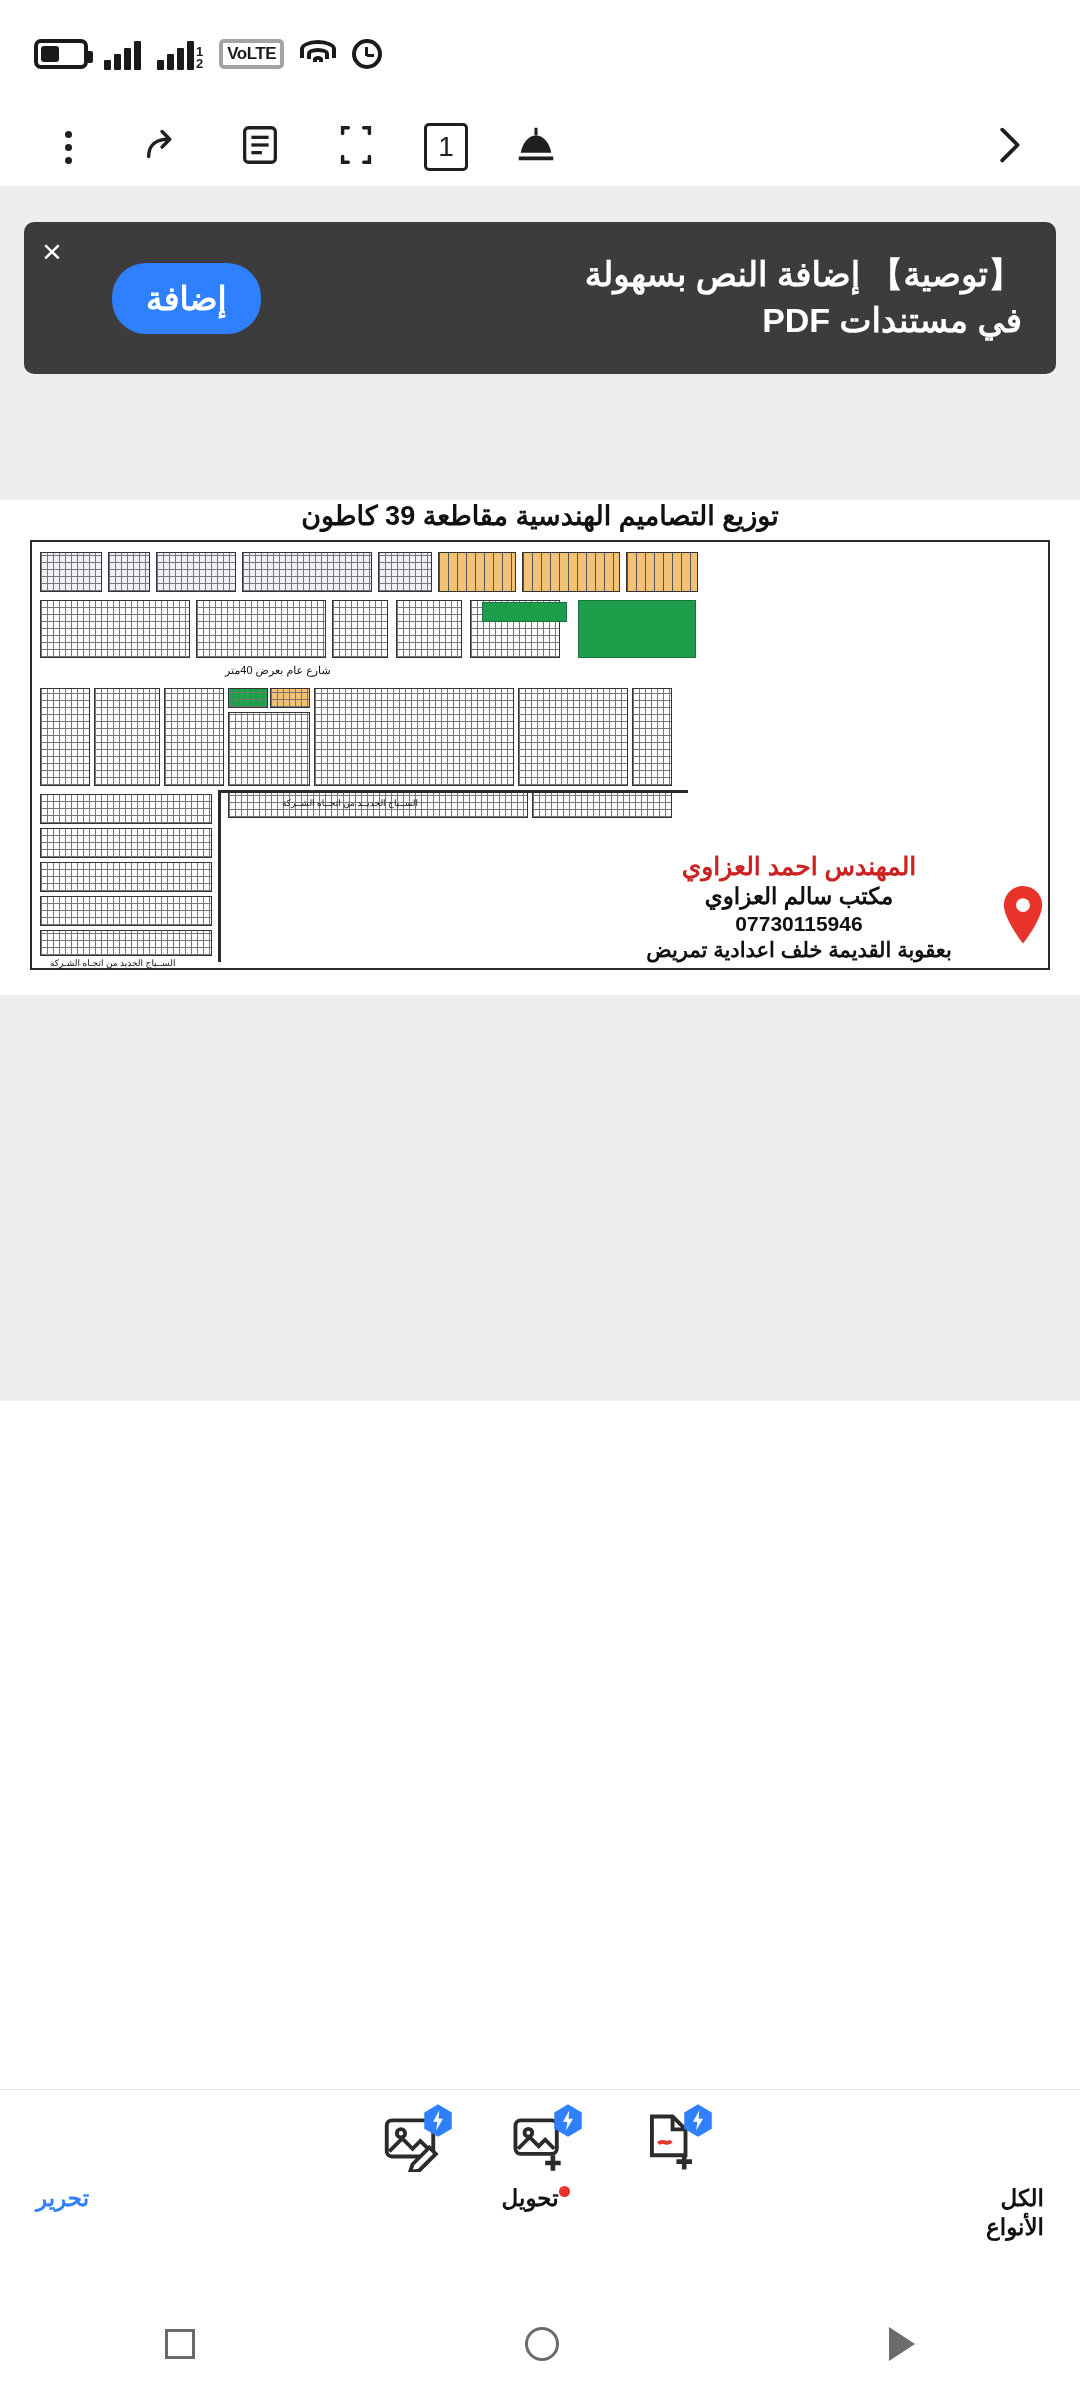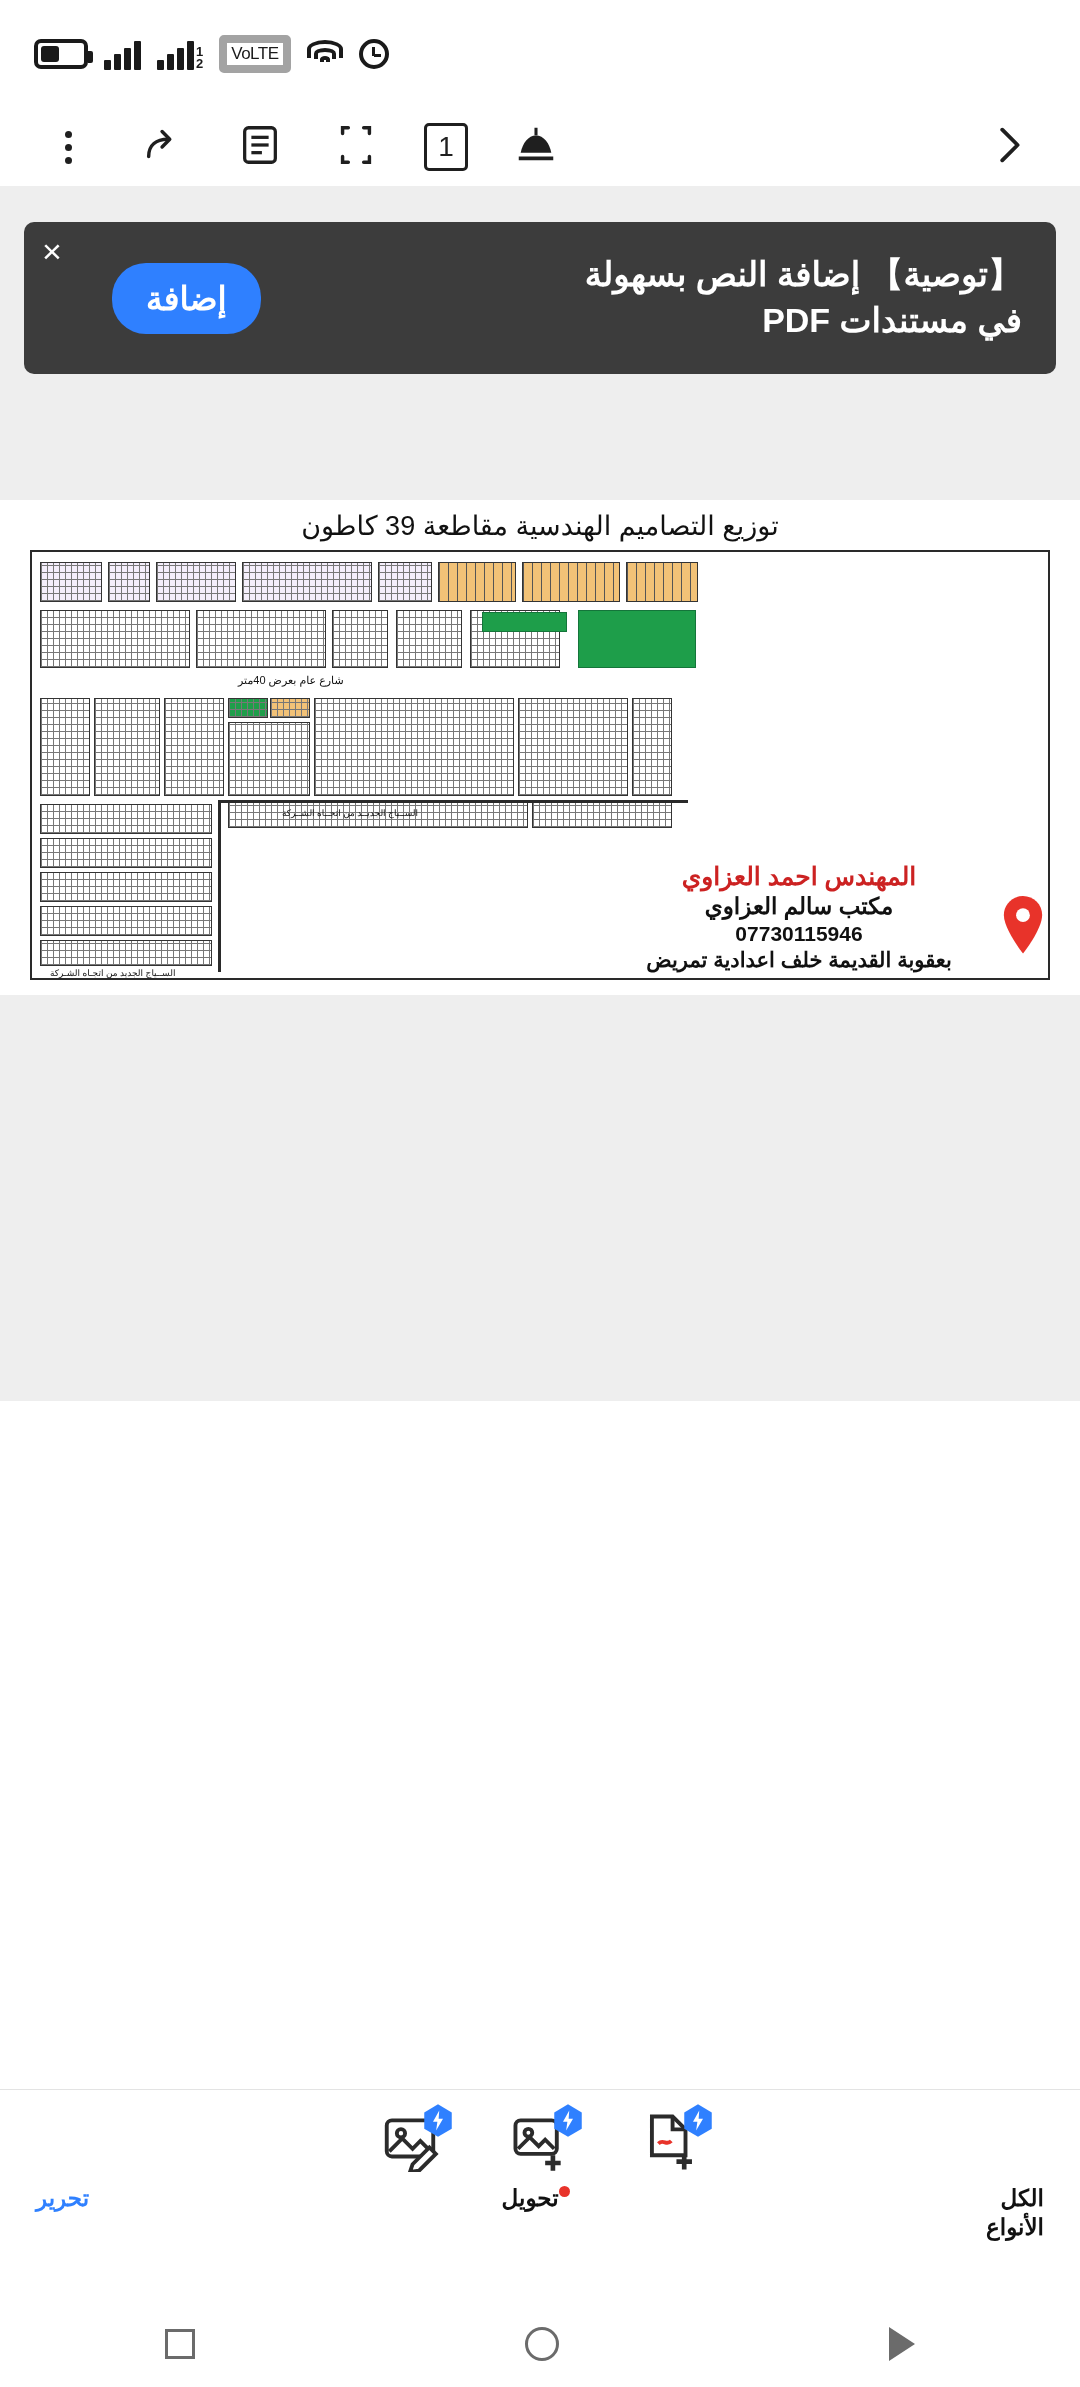--- a/index.html
+++ b/index.html
@@ -39,22 +39,22 @@
   .bars span { width: 7px; background: #1a1a1a; border-radius: 1px; }
   .bars span:nth-child(1) { height: 10px; }
   .bars span:nth-child(2) { height: 16px; }
   .bars span:nth-child(3) { height: 22px; }
   .bars span:nth-child(4) { height: 29px; }
 
   .sim-wrap { display: flex; align-items: flex-end; gap: 2px; }
   .sim-num { display: flex; flex-direction: column; font-size: 13px; line-height: 12px; font-weight: 700; color: #1a1a1a; }
 
   .volte {
-    border: 8px solid #a3a3a3; border-radius: 5px; padding: 1px 4px;
-    font-size: 17px; font-weight: 400; color: #1a1a1a; letter-spacing: -0.5px;
+    border: 4px solid #a3a3a3; border-radius: 5px; padding: 1px 4px;
+    font-size: 17px; font-weight: 700; color: #1a1a1a; letter-spacing: -0.5px;
   }
 
   .wifi { width: 36px; height: 28px; position: relative; }
   .wifi span {
     position: absolute; left: 50%; transform: translateX(-50%);
     border: 4px solid #1a1a1a; border-bottom: none; border-radius: 50% 50% 0 0;
   }
   .wifi span:nth-child(1) { width: 36px; height: 18px; top: 0; }
   .wifi span:nth-child(2) { width: 22px; height: 11px; top: 8px; }
   .wifi span:nth-child(3) { width: 10px; height: 6px; top: 16px; }
@@ -127,23 +127,23 @@
     position: absolute;
     left: 0; right: 0;
     top: 314px;
     height: 495px;
     background: #ffffff;
   }
   .doc-title {
     text-align: center;
     direction: rtl;
     font-size: 27px;
-    font-weight: 400;
+    font-weight: 700;
     color: #111;
-    padding-top: 10px;
+    padding-top: 0;
   }
   .plan {
     position: relative;
     margin: 8px 30px 0 30px;
     height: 430px;
     border: 2px solid #2a2a2a;
     background: #fff;
   }
   .plan-inner { position: absolute; inset: 0; }
   .blk { position: absolute; border: 1px solid #333; background: #fff; }
@@ -338,21 +338,21 @@
         <div class="blk grid-v orange" style="left:594px; top:10px; width:72px; height:40px;"></div>
 
         <div class="blk grid-vs" style="left:8px; top:58px; width:150px; height:58px;"></div>
         <div class="blk grid-vs" style="left:164px; top:58px; width:130px; height:58px;"></div>
         <div class="blk grid-vs" style="left:300px; top:58px; width:56px; height:58px;"></div>
         <div class="blk grid-vs" style="left:364px; top:58px; width:66px; height:58px;"></div>
         <div class="blk grid-vs" style="left:438px; top:58px; width:90px; height:58px;"></div>
         <div class="blk green" style="left:450px; top:60px; width:85px; height:20px;"></div>
         <div class="blk green" style="left:546px; top:58px; width:118px; height:58px;"></div>
 
-        <div class="road-lbl" style="left:206px; top:122px;">شارع عام بعرض 40متر</div>
+        <div class="road-lbl" style="left:193px; top:122px;">شارع عام بعرض 40متر</div>
 
         <div class="blk grid-vs" style="left:8px; top:146px; width:50px; height:98px;"></div>
         <div class="blk grid-vs" style="left:62px; top:146px; width:66px; height:98px;"></div>
         <div class="blk grid-vs" style="left:132px; top:146px; width:60px; height:98px;"></div>
         <div class="blk grid-vs greenbox" style="left:196px; top:146px; width:40px; height:20px;"></div>
         <div class="blk grid-vs orange" style="left:238px; top:146px; width:40px; height:20px;"></div>
         <div class="blk grid-vs" style="left:196px; top:170px; width:82px; height:74px;"></div>
         <div class="blk grid-vs" style="left:282px; top:146px; width:200px; height:98px;"></div>
         <div class="blk grid-vs" style="left:486px; top:146px; width:110px; height:98px;"></div>
         <div class="blk grid-vs" style="left:600px; top:146px; width:40px; height:98px;"></div>

